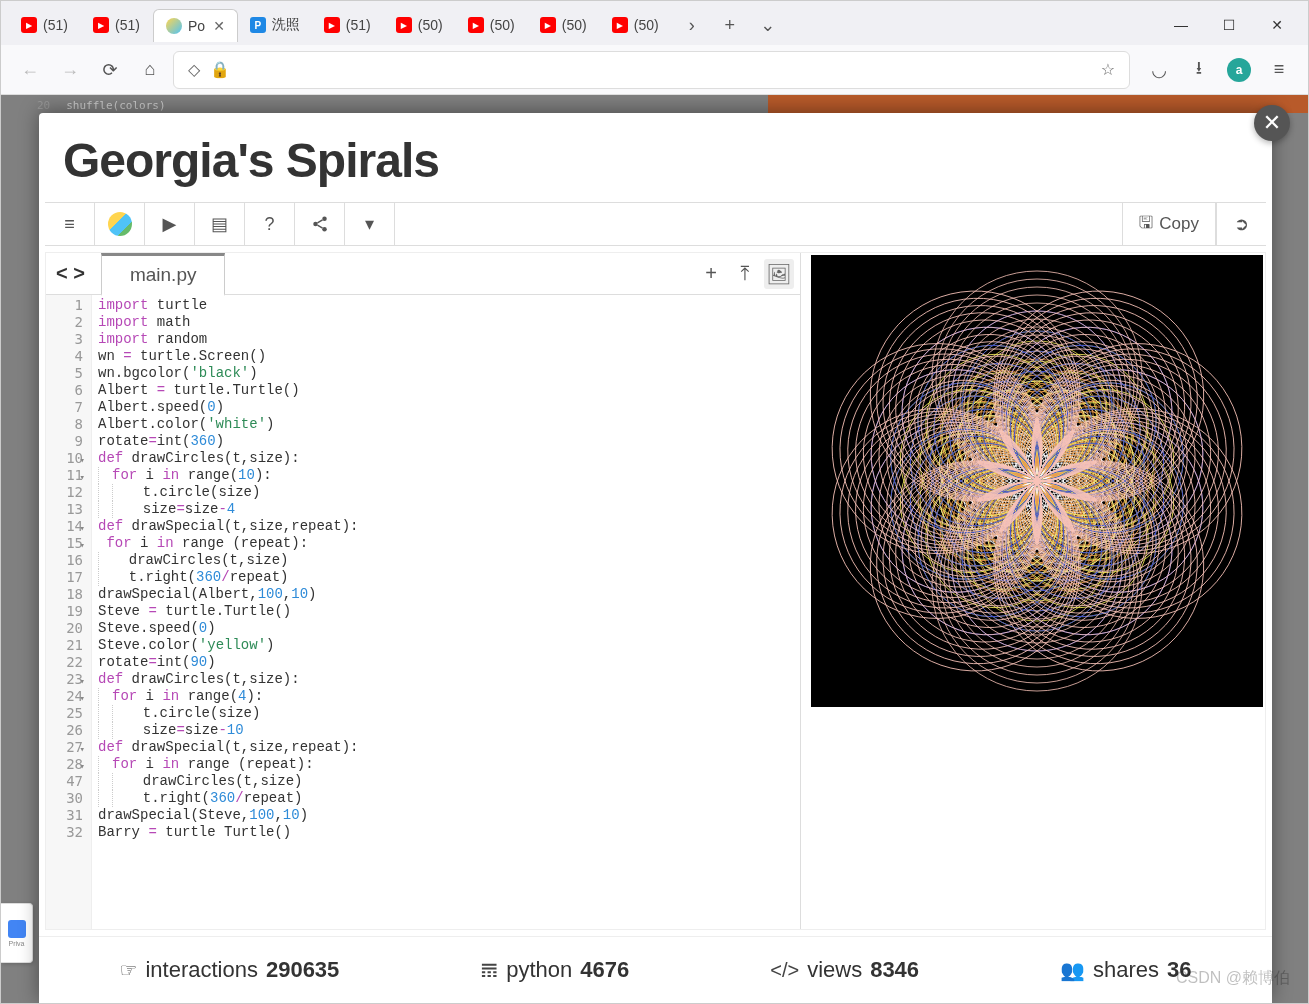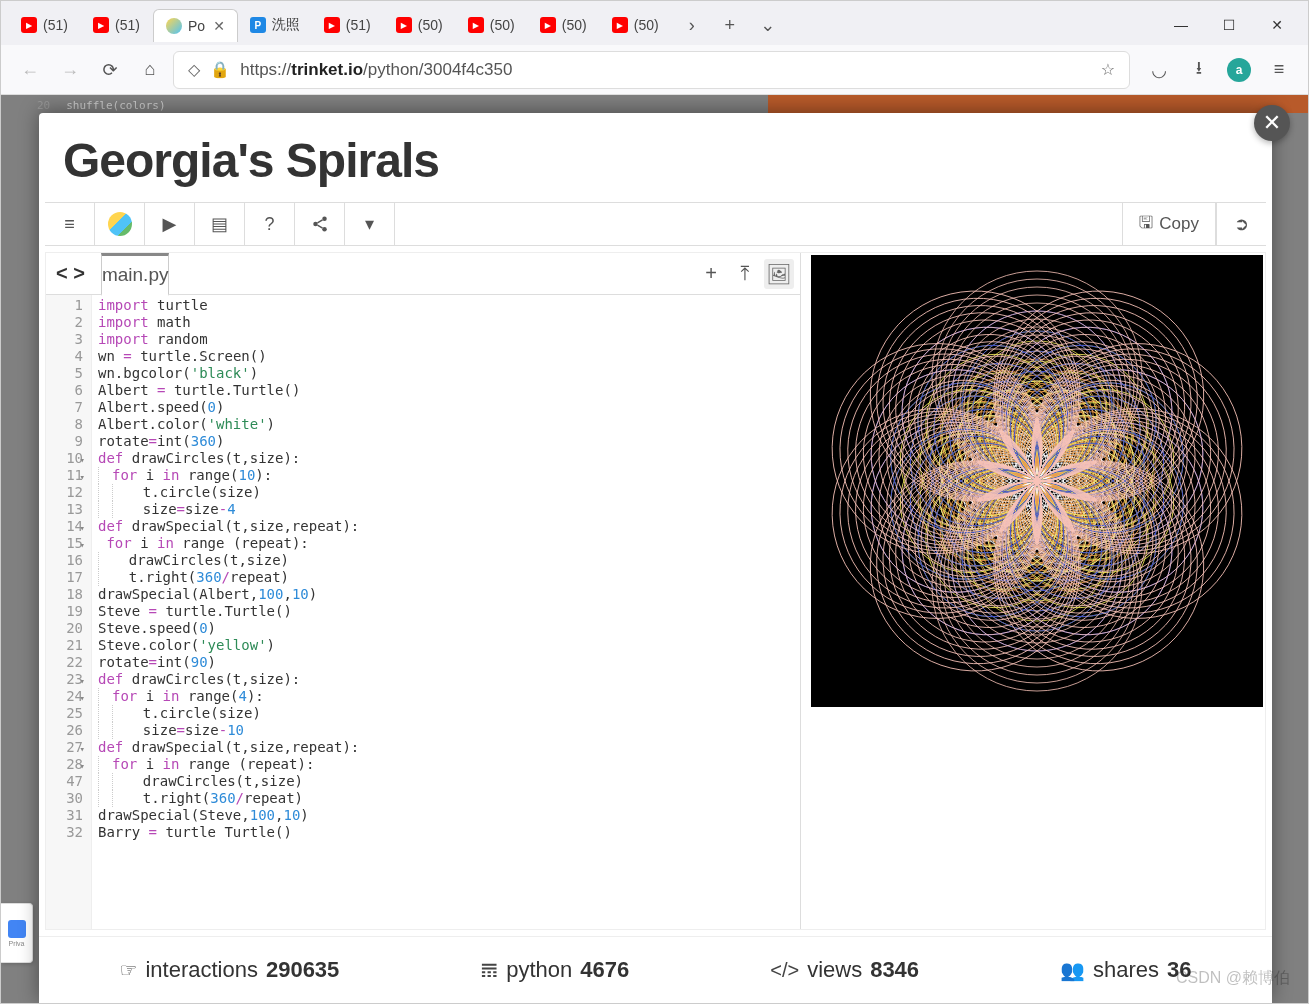--- a/index.html
+++ b/index.html
@@ -47,30 +47,30 @@
 .tb-btn.logo { background: #fff; }
 .tb-spacer { flex: 1; }
 .copy-btn { padding: 0 16px; display: inline-flex; align-items: center; gap: 6px; border-left: 1px solid #ddd; border-right: 1px solid #ddd; font-size: 17px; color: #555; }
 .login-btn { width: 50px; display: inline-flex; align-items: center; justify-content: center; border-left: 1px solid #ddd; color: #555; font-size: 18px; }
 .logo-circle { width: 24px; height: 24px; border-radius: 50%; background: linear-gradient(135deg, #ffd54f 0%, #ffd54f 40%, #4fc3f7 40%, #4fc3f7 70%, #66bb6a 70%); position: relative; }
 
 .workspace { flex: 1; display: flex; margin: 6px; gap: 8px; border: 1px solid #eee; overflow: hidden; }
 .editor-pane { flex: 1; display: flex; flex-direction: column; min-width: 0; border-right: 1px solid #ddd; }
 .file-tabs { display: flex; align-items: center; height: 42px; border-bottom: 1px solid #ddd; padding: 0 6px; }
 .arrows { display: flex; gap: 0; font-size: 20px; color: #333; font-weight: bold; padding: 0 4px; }
-.file-tab { padding: 8px 0; font-size: 19px; color: #555; border: 1px solid #ccc; border-bottom: 2px solid #fff; margin-bottom: -1px; background: #fff; border-top: 3px solid #888; margin-left: 12px; }
+.file-tab { padding: 8px 28px; font-size: 19px; color: #555; border: 1px solid #ccc; border-bottom: 2px solid #fff; margin-bottom: -1px; background: #fff; border-top: 3px solid #888; margin-left: 12px; }
 .file-actions { margin-left: auto; display: flex; gap: 4px; font-size: 20px; color: #555; }
 .fa-btn { width: 30px; height: 30px; display: inline-flex; align-items: center; justify-content: center; }
 .fa-btn.img-btn { background: #eee; border-radius: 3px; color: #666; }
 
 .code-area { flex: 1; display: flex; font-family: Consolas, Monaco, monospace; font-size: 14px; line-height: 17px; overflow: hidden; }
 .gutter { width: 46px; background: #f7f7f7; text-align: right; padding: 2px 8px 2px 2px; color: #999; border-right: 1px solid #eee; }
 .gutter .gl { height: 17px; position: relative; }
 .gl .fold { position: absolute; right: -2px; top: 2px; font-size: 9px; color: #888; }
-.code-lines { flex: 1; padding: 2px 6px; white-space: pre; color: #333; overflow: hidden; }
+.code-lines { flex: 1; padding: 2px 6px; white-space: pre; color: #333; overflow: hidden; font-family: Liberation Mono, monospace; }
 .code-lines .line { height: 17px; }
 .kw { color: #b648b6; }
 .str { color: #2e8b57; }
 .num { color: #2e8bd8; }
 .op { color: #b648b6; }
 .indent { border-left: 1px dotted #ccc; display: inline-block; width: 14px; height: 17px; vertical-align: top; }
 
 .output-pane { width: 456px; background: #fff; padding: 2px; }
 .turtle-canvas { width: 452px; height: 452px; background: #000; position: relative; overflow: hidden; }
 
@@ -143,21 +143,20 @@
   </div>
 
   <div class="nav-row">
     <span class="nav-btn disabled">←</span>
     <span class="nav-btn disabled">→</span>
     <span class="nav-btn">⟳</span>
     <span class="nav-btn">⌂</span>
     <div class="addr-bar">
       <span class="addr-icon">◇</span>
       <span class="addr-icon">🔒</span>
-      <span class="addr-url"><span>https://</span><strong>trinket.io</strong><span>/python/3004f4c350</span></span>
       <span class="addr-icon star-icon">☆</span>
     </div>
     <div class="right-icons">
       <span class="ri">◡</span>
       <span class="ri">⭳</span>
       <span class="ri">
           <span class="ava">a</span>
         </span>
       <span class="ri">≡</span>
     </div>

